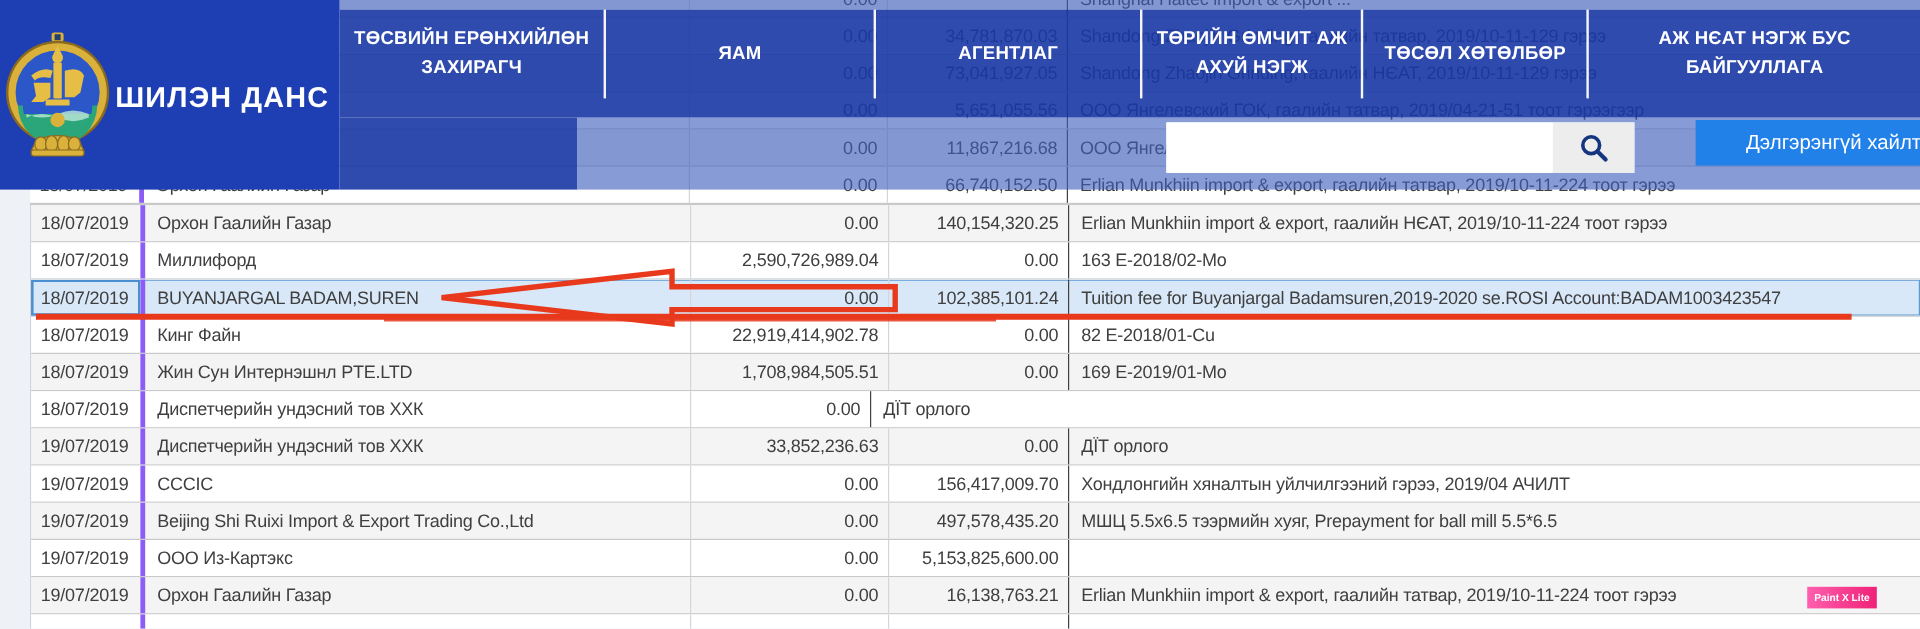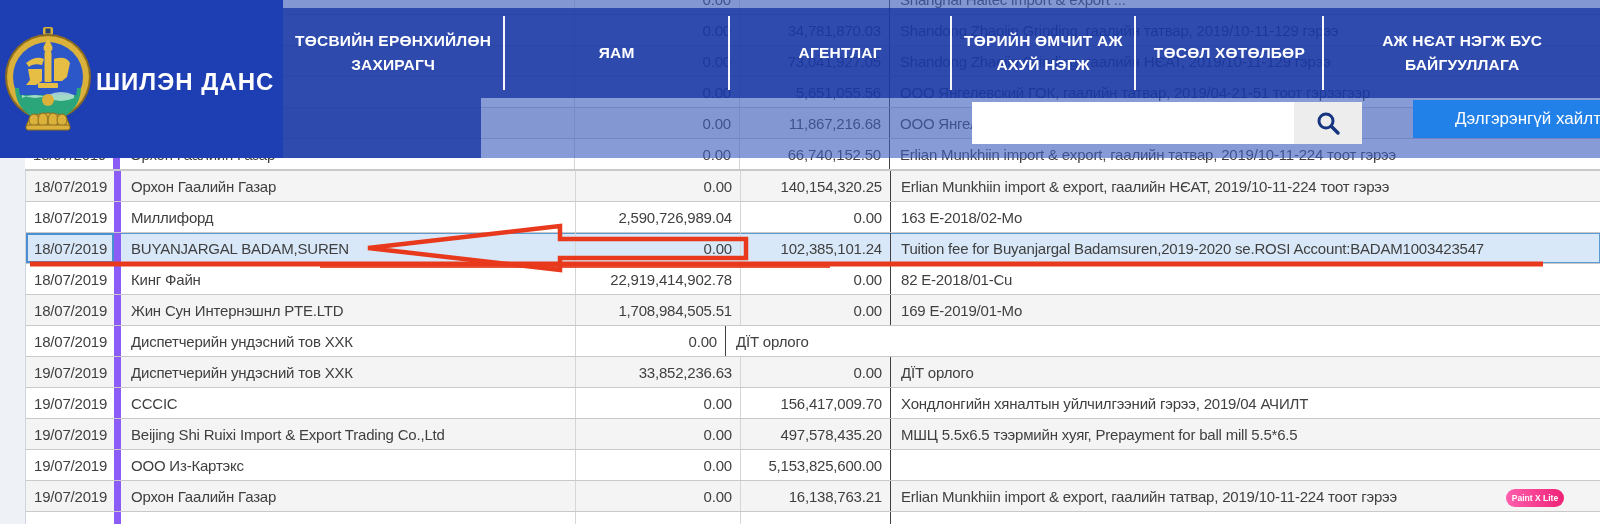--- a/index.html
+++ b/index.html
@@ -11,31 +11,31 @@
     color:#3f3f3f;
   }
 
   
   .tbl { position:absolute; left:25px; width:1575px; }
   #underlay { top:-16px; z-index:1; }
   #maintable { top:170px; z-index:1; border-top:1px solid #c9c9c9; border-left:1px solid #cfd4de; }
   .row { display:flex; height:31px; align-items:center; background:#fff; border-bottom:1px solid #c9c9c9; font-size:15px; letter-spacing:-0.2px; }
   .row:nth-child(odd) { background:#f4f4f4; }
   .cell { height:100%; display:flex; align-items:center; overflow:hidden; white-space:nowrap; }
-  .c-date { width:95px;  padding-left:8px;  border-right:7px solid #8b5cf6; }
+  .c-date { width:95px;  padding-left:8px;  border-right:4px solid #8b5cf6; }
   .c-org  { width:455px; padding-left:10px; border-right:1px solid #d6d6d6; }
   .c-a1   { width:165px; padding-right:8px; border-right:1px solid #d6d6d6; justify-content:flex-end; }
   .c-a2   { width:150px; padding-right:8px; border-right:1px solid #404040; justify-content:flex-end; }
   .c-desc { flex:1; padding-left:10px; }
   .row.hl { background:#d9e8f8 !important; box-shadow:inset 0 0 0 1px #5b9bd5; }
   .row.hl .c-date { box-shadow:inset 0 0 0 2px #4a8fd0; }
 
   
   .band-top   { position:absolute; left:283px; top:0;    width:1317px; height:8px;  background:rgba(62,95,190,0.62); z-index:2; }
-  .band-dark  { position:absolute; left:283px; top:8px;  width:1317px; height:90px; background:rgba(25,55,165,0.9);  z-index:2; display:flex; align-items:center; }
+  .band-dark  { position:absolute; left:283px; top:8px;  width:1317px; height:90px; background:rgba(25,55,165,0.9);  z-index:2; display:flex; align-items:flex-start; }
   .band-dark2 { position:absolute; left:283px; top:98px; width:198px;  height:60px; background:rgba(25,55,165,0.9);  z-index:2; }
   .band-light { position:absolute; left:481px; top:98px; width:1119px; height:60px; background:rgba(62,95,190,0.62); z-index:2; }
   .hcell { color:#fff; font-weight:bold; font-size:15.5px; line-height:1.55; text-align:center;
            display:flex; align-items:center; justify-content:center; height:74px; letter-spacing:0.2px; }
   .hcell + .hcell { border-left:2px solid rgba(255,255,255,0.95); }
   .hc1 { width:238px; } .hc2 { width:243px; } .hc3 { width:240px; }
   .hc4 { width:199px; } .hc5 { width:203px; } .hc6 { width:300px; }
 
   
   .logo-block { position:absolute; left:0; top:0; width:283px; height:158px; background:#1e3eb3; z-index:3;
@@ -46,21 +46,21 @@
   .search-wrap { position:absolute; left:972px; top:102px; width:390px; height:42px; z-index:5; display:flex; background:#fff; }
   .search-input { flex:1; border:none; outline:none; font-size:16px; padding:0 10px; font-family:inherit; background:#fff; }
   .search-btn { width:68px; background:#ededee; border:none; display:flex; align-items:center; justify-content:center; cursor:pointer; }
   .adv-btn { position:absolute; left:1413px; top:100px; width:230px; height:38px; z-index:5;
              background:#2181e8; color:#fff; border:none; font-family:inherit;
              font-size:17px; display:flex; align-items:center; justify-content:center; cursor:pointer; }
 
   
   .annot { position:absolute; left:0; top:0; width:1600px; height:524px; z-index:6; pointer-events:none; }
   .watermark { position:absolute; left:1506px; top:489px; width:58px; height:18px; z-index:7;
-               background:linear-gradient(90deg,#ff5fae,#ef2277); border-radius:9px;
+               background:linear-gradient(90deg,#ff5fae,#ef2277); border-radius:0;
                color:#fff; font-size:8.5px; font-weight:bold; display:flex; align-items:center; justify-content:center; }
 </style>
 </head>
 <body>
 
 <div class="stage">
 
   <div id="underlay" class="tbl">
       <div class="row">
         <div class="cell c-date"></div>

